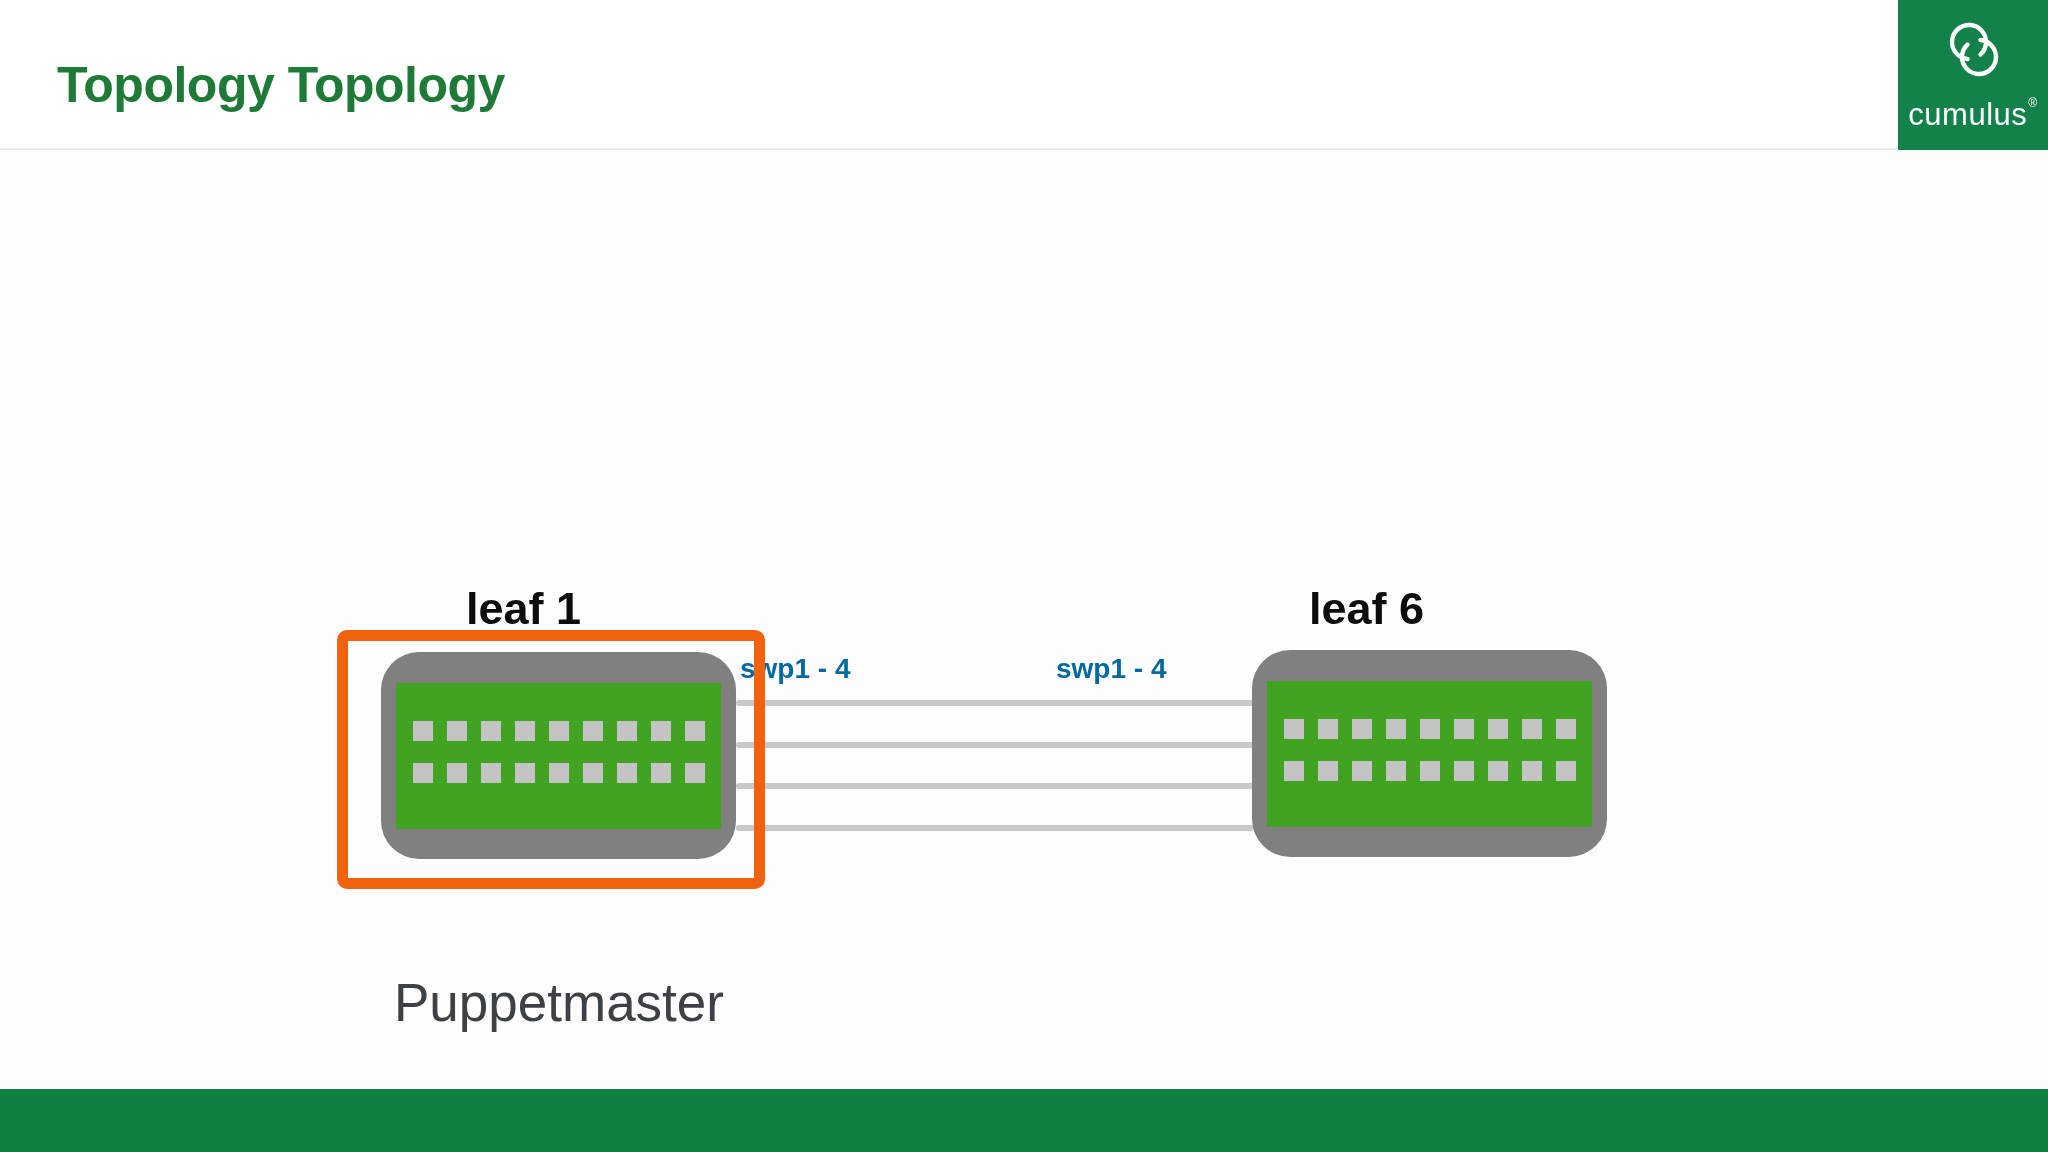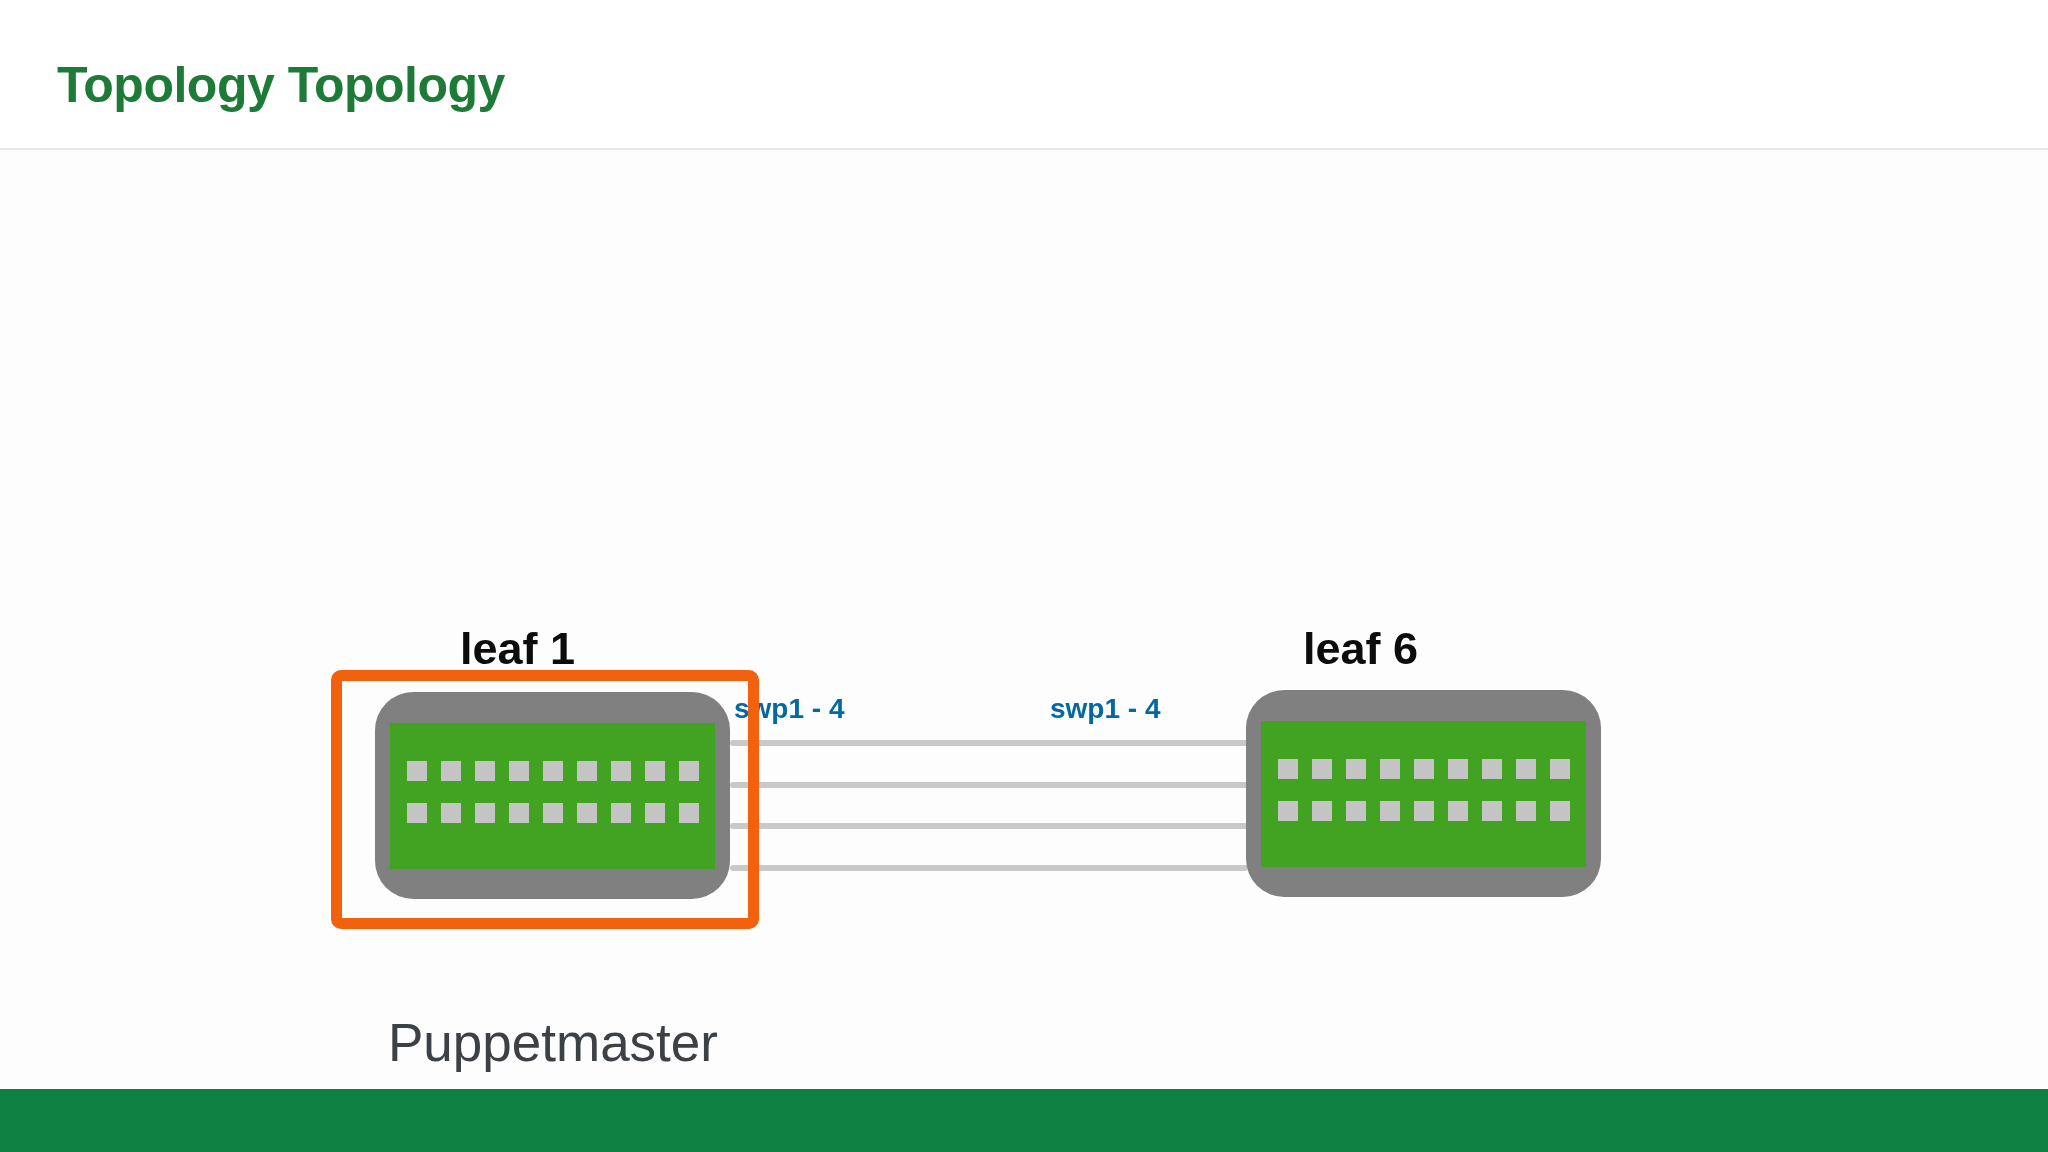--- a/index.html
+++ b/index.html
@@ -31,21 +31,21 @@
   .logo-icon{position:absolute;left:44px;top:20px;}
   .logo-wordmark{
     position:absolute;left:0;top:96px;width:150px;
     text-align:center;color:#ffffff;
     font-size:31px;font-weight:normal;letter-spacing:0.5px;
     white-space:nowrap;
   }
   .logo-reg{font-size:12px;vertical-align:18px;margin-left:1px;}
 
   
-  .canvas{position:absolute;left:8px;top:150px;width:1828px;height:939px;margin-top:40px;}
+  .canvas{position:absolute;left:14px;top:150px;width:1828px;height:939px;}
 
   .device-label{
     position:absolute;
     font-size:45px;font-weight:bold;color:#0c0c0c;
     white-space:nowrap;z-index:3;
   }
   .leaf1-label{left:452px;top:433px;}
   .leaf2-label{left:1295px;top:433px;}
 
   .swp-label{
@@ -102,20 +102,27 @@
   }
 </style>
 </head>
 <body>
 
 <div class="slide" style="--title-color: #1e7b37; --logo-bg: #13814a; --link-color: #c9c9c9; --switch-body: #808080; --switch-panel: #42a322; --port-color: #c4c4c4; --highlight: #f2610e; --footer-bg: #0d8042;">
 
   <div class="header">
     <h1 class="page-title">Topology Topology</h1>
 
+    <div class="logo">
+      <svg class="logo-icon" width="62" height="62" viewBox="0 0 62 62" fill="none">
+        <circle cx="27" cy="22" r="17" stroke="#ffffff" stroke-width="4.4" stroke-linecap="round" stroke-dasharray="92 15" transform="rotate(95 27 22)"></circle>
+        <circle cx="37" cy="37" r="17" stroke="#ffffff" stroke-width="4.4" stroke-linecap="round" stroke-dasharray="92 15" transform="rotate(-85 37 37)"></circle>
+      </svg>
+      <div class="logo-wordmark"><span>cumulus</span><span class="logo-reg">®</span></div>
+    </div>
   </div>
 
   <div class="canvas">
 
     <div class="device-label leaf1-label">leaf 1</div>
     <div class="device-label leaf2-label">leaf 6</div>
 
     <div class="swp-label swp-left">swp1 - 4</div>
     <div class="swp-label swp-right">swp1 - 4</div>
 

